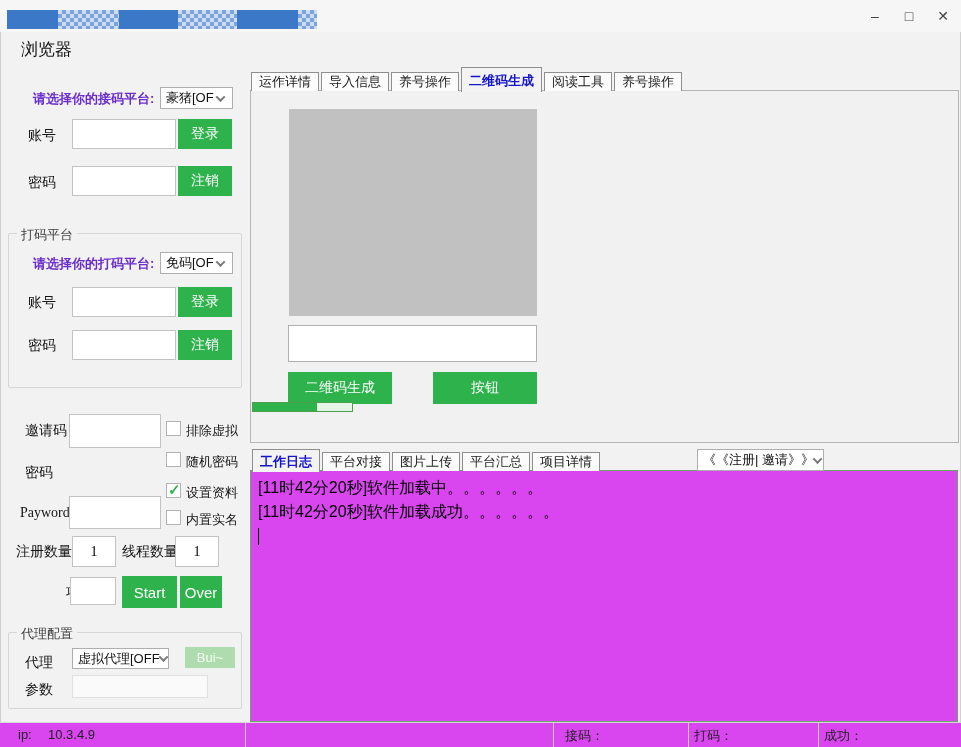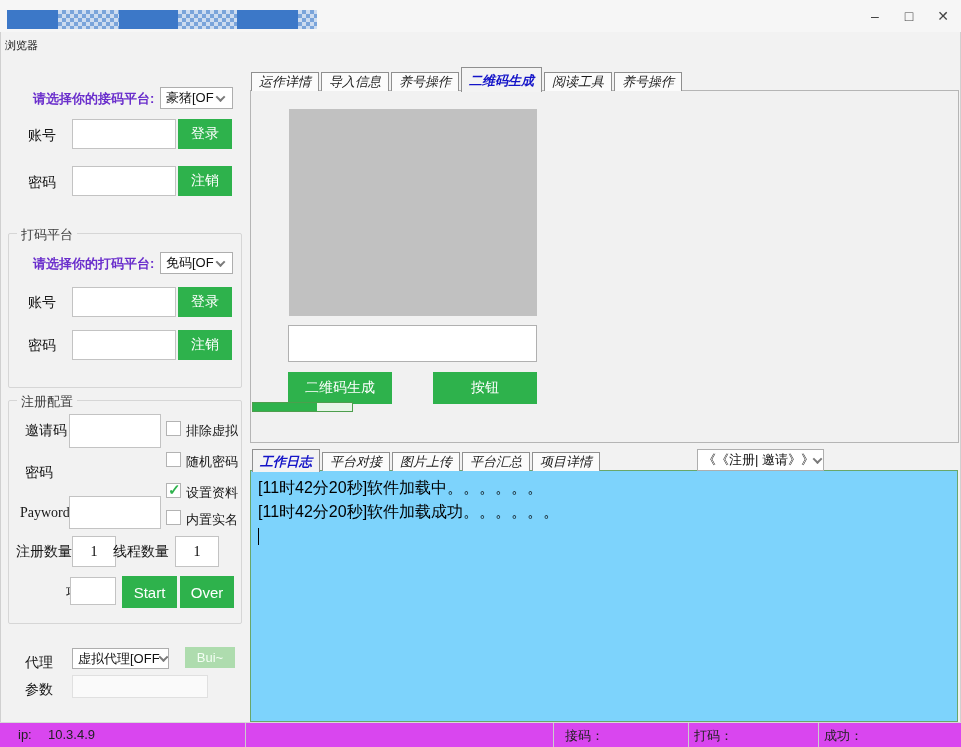--- a/index.html
+++ b/index.html
@@ -36,31 +36,31 @@
   .btn.pale { background:#aedcae; color:#f4fff4; font-size:13px; }
   .combo { position:absolute; background:#fff; border:1px solid #aeaeae; display:flex; align-items:center; font-size:13px; color:#111;
            padding-left:5px; cursor:pointer; white-space:nowrap; overflow:hidden; }
   .chev { margin-left:auto; margin-right:8px; width:7px; height:7px; border-right:2px solid #7a7a7a; border-bottom:2px solid #7a7a7a;
           transform:rotate(45deg) translate(-1px,-1px); flex:none; }
   .cb { position:absolute; width:15px; height:15px; background:#fff; border:1px solid #b3b3b3; cursor:pointer; }
   .cb.checked::after { content:"✓"; position:absolute; left:1px; top:-3px; color:#2eb24c; font-size:15px; font-weight:bold; }
   .cblbl { position:absolute; font-size:13px; color:#151515; white-space:nowrap; }
 
   
-  .tabrow { position:absolute; display:flex; align-items:flex-end;font-style:italic; }
+  .tabrow { position:absolute; display:flex; align-items:flex-end; }
   .tab { height:19px; line-height:18px; padding:0 7px; font-size:13px; color:#1a1a1a; background:#fbfbfb;
          border:1px solid #8f8f8f; border-bottom:none; margin-right:2px; cursor:pointer; white-space:nowrap; }
   .tab.sel { height:25px; line-height:25px; color:#1414c8; font-weight:bold; background:#f3f3f3; position:relative; z-index:3; margin-bottom:-1px; }
 
   .panel { position:absolute; border:1px solid #b5b5b5; background:#f1f1f1; }
   .grayimg { position:absolute; background:#c1c1c1; }
   .progress { position:absolute; border:1px solid #4d9e4d; background:#e7f5e7; }
   .progress .fill { height:100%; background:#2eb24c; }
 
-  .logarea { position:absolute; background:#7dd3fc; border:1px solid #69a769; padding:5px 7px; font-size:16px; line-height:24px; color:#000; }
+  .logarea { position:absolute; background:#d946ef; border:1px solid #69a769; padding:5px 7px; font-size:16px; line-height:24px; color:#000; }
   .caret { display:inline-block; width:0; height:17px; border-left:1px solid #000; vertical-align:middle; }
 
   .statusbar { position:absolute; left:0; top:722px; width:961px; height:25px; background:#d946ef; border-top:1px solid #d8d8d8; }
   .statusbar .txt { position:absolute; top:4px; font-size:13px; color:#222; white-space:nowrap; }
   .sdiv { position:absolute; top:0; width:1px; height:25px; background:#cccccc; }
 </style>
 </head>
 <body>
 
 <div class="win">
@@ -76,21 +76,21 @@
         <span>–</span>
       </div>
     <div class="winbtn" style="left:892px;">
         <span>□</span>
       </div>
     <div class="winbtn" style="left:926px;">
         <span>✕</span>
       </div>
   </div>
 
-  <div class="abs" style="left:5px;top:38px;font-size:11px;color:#111;">浏览器</div>
+  <div class="abs" style="left:21px;top:38px;font-size:17px;color:#111;">浏览器</div>
 
   <div class="plbl" style="left:33px;top:90px;">请选择你的接码平台:</div>
   <div class="combo" style="left:160px;top:87px;width:73px;height:22px;">
     <span>豪猪[OF</span>
     <span class="chev"></span>
   </div>
   <div class="lbl" style="left:28px;top:127px;">账号</div>
   <input class="inp" style="left: 72px; top: 119px; width: 104px; height: 30px;">
   <button class="btn" style="left:178px;top:119px;width:54px;height:30px;">登录</button>
   <div class="lbl" style="left:28px;top:174px;">密码</div>
@@ -105,45 +105,45 @@
     <span>免码[OF</span>
     <span class="chev"></span>
   </div>
   <div class="lbl" style="left:28px;top:294px;">账号</div>
   <input class="inp" style="left: 72px; top: 287px; width: 104px; height: 30px;">
   <button class="btn" style="left:178px;top:287px;width:54px;height:30px;">登录</button>
   <div class="lbl" style="left:28px;top:337px;">密码</div>
   <input class="inp" style="left: 72px; top: 330px; width: 104px; height: 30px;">
   <button class="btn" style="left:178px;top:330px;width:54px;height:30px;">注销</button>
 
-  <div class="gbox" style="left:8px;top:400px;width:234px;height:224px;">
-    <span class="gtitle">注册配置</span>
-  </div>
   <div class="lbl" style="left:25px;top:422px;">邀请码</div>
   <input class="inp" style="left: 69px; top: 414px; width: 92px; height: 34px;">
   <div class="cb" style="left:166px;top:421px;"></div>
   <div class="cblbl" style="left:186px;top:422px;">排除虚拟</div>
   <div class="lbl" style="left:25px;top:464px;">密码</div>
   <div class="cb" style="left:166px;top:452px;"></div>
   <div class="cblbl" style="left:186px;top:453px;">随机密码</div>
   <div class="cb checked" style="left:166px;top:483px;"></div>
   <div class="cblbl" style="left:186px;top:484px;">设置资料</div>
   <div class="lbl serif" style="left:20px;top:505px;font-size:14px;">Payword</div>
   <input class="inp" style="left: 69px; top: 496px; width: 92px; height: 33px;">
   <div class="cb" style="left:166px;top:510px;"></div>
   <div class="cblbl" style="left:186px;top:511px;">内置实名</div>
   <div class="lbl" style="left:16px;top:543px;">注册数量</div>
   <input class="inp center serif" style="left: 72px; top: 536px; width: 44px; height: 31px;" value="1">
-  <div class="lbl" style="left:113px;top:543px;">线程数量</div>
+  <div class="lbl" style="left:122px;top:543px;">线程数量</div>
   <input class="inp center serif" style="left: 175px; top: 536px; width: 44px; height: 31px;" value="1">
   <div class="lbl" style="left:18px;top:584px;margin-left:48px;">项目ID</div>
   <input class="inp" style="left: 70px; top: 577px; width: 46px; height: 28px;">
   <button class="btn serif" style="left:122px;top:576px;width:55px;height:32px;font-size:15px;">Start</button>
-  <button class="btn serif" style="left:180px;top:576px;width:54px;height:32px;font-size:15px;">Over</button>
+  <button class="btn serif" style="left:180px;top:576px;width:42px;height:32px;font-size:15px;">Over</button>
 
+  <div class="gbox" style="left:8px;top:632px;width:234px;height:77px;">
+    <span class="gtitle">代理配置</span>
+  </div>
   <div class="lbl" style="left:25px;top:654px;">代理</div>
   <div class="combo" style="left:72px;top:648px;width:97px;height:21px;">
     <span>虚拟代理[OFF</span>
     <span class="chev"></span>
   </div>
   <button class="btn pale serif" style="left:185px;top:647px;width:50px;height:21px;">Bui~</button>
   <div class="lbl" style="left:25px;top:681px;">参数</div>
   <input class="inp" style="left: 72px; top: 675px; width: 136px; height: 23px; background: rgb(250, 250, 250); border-color: rgb(224, 224, 224);">
 
   <div class="panel" style="left:250px;top:90px;width:709px;height:353px;"></div>

